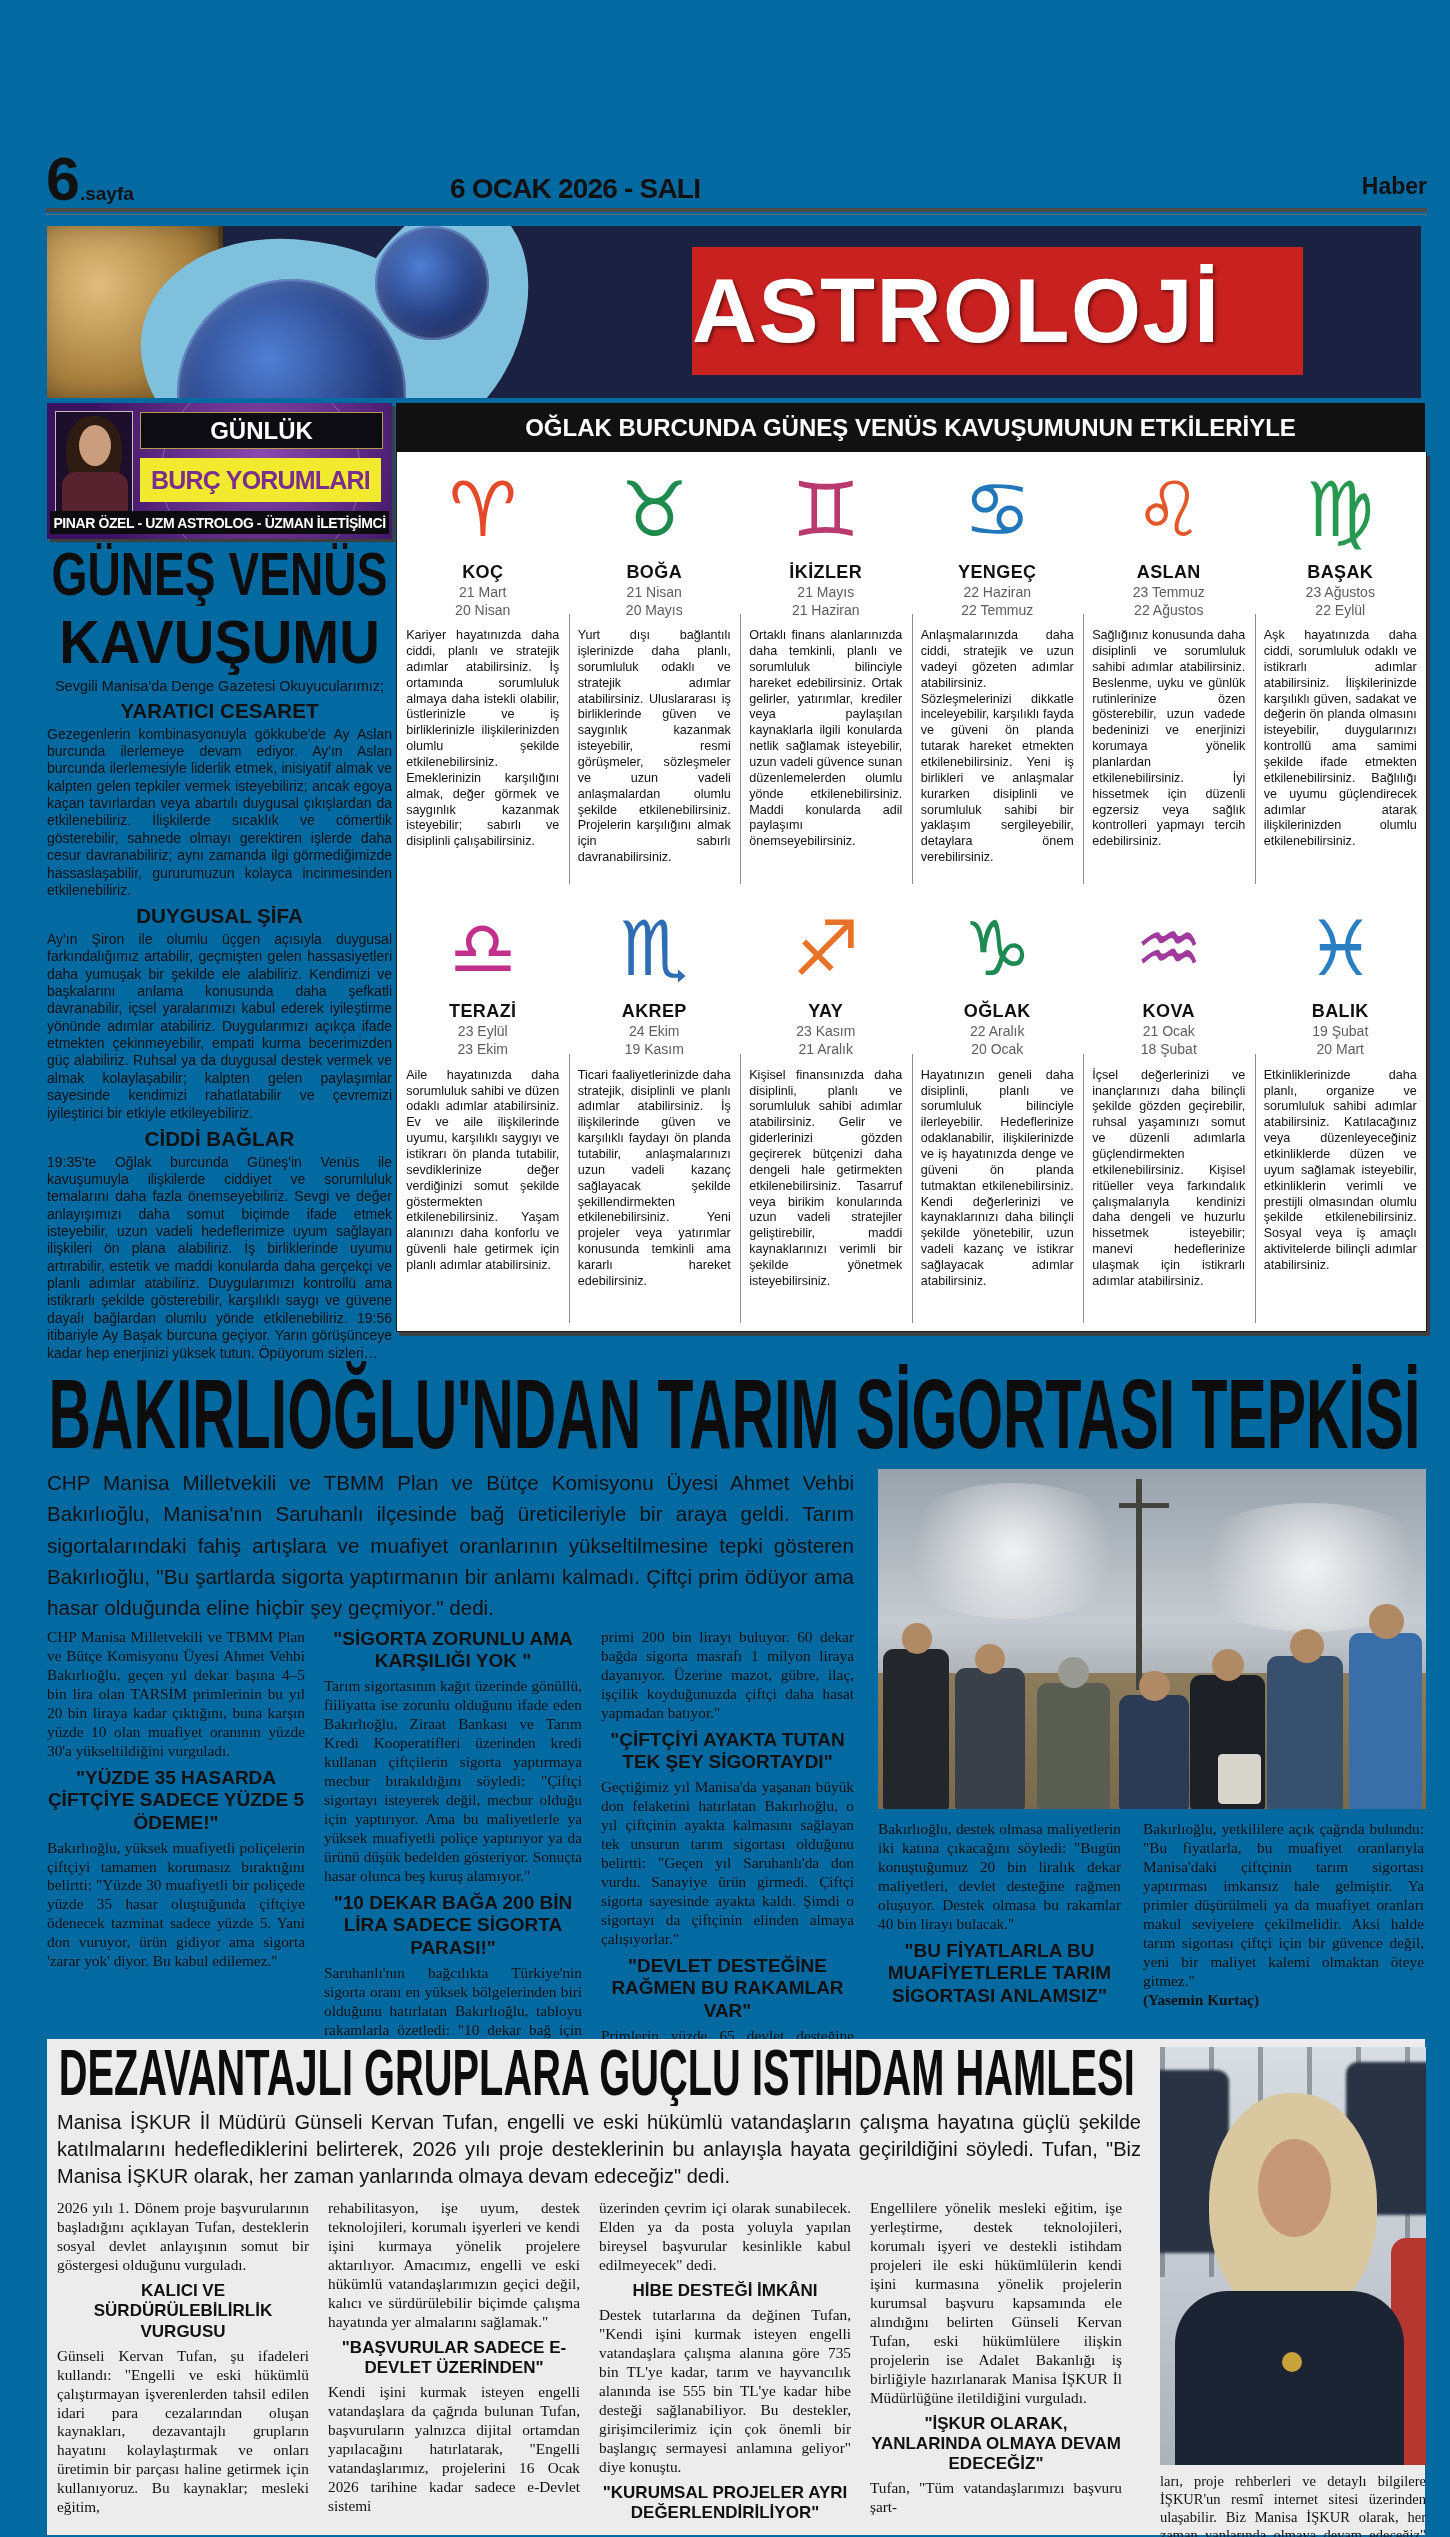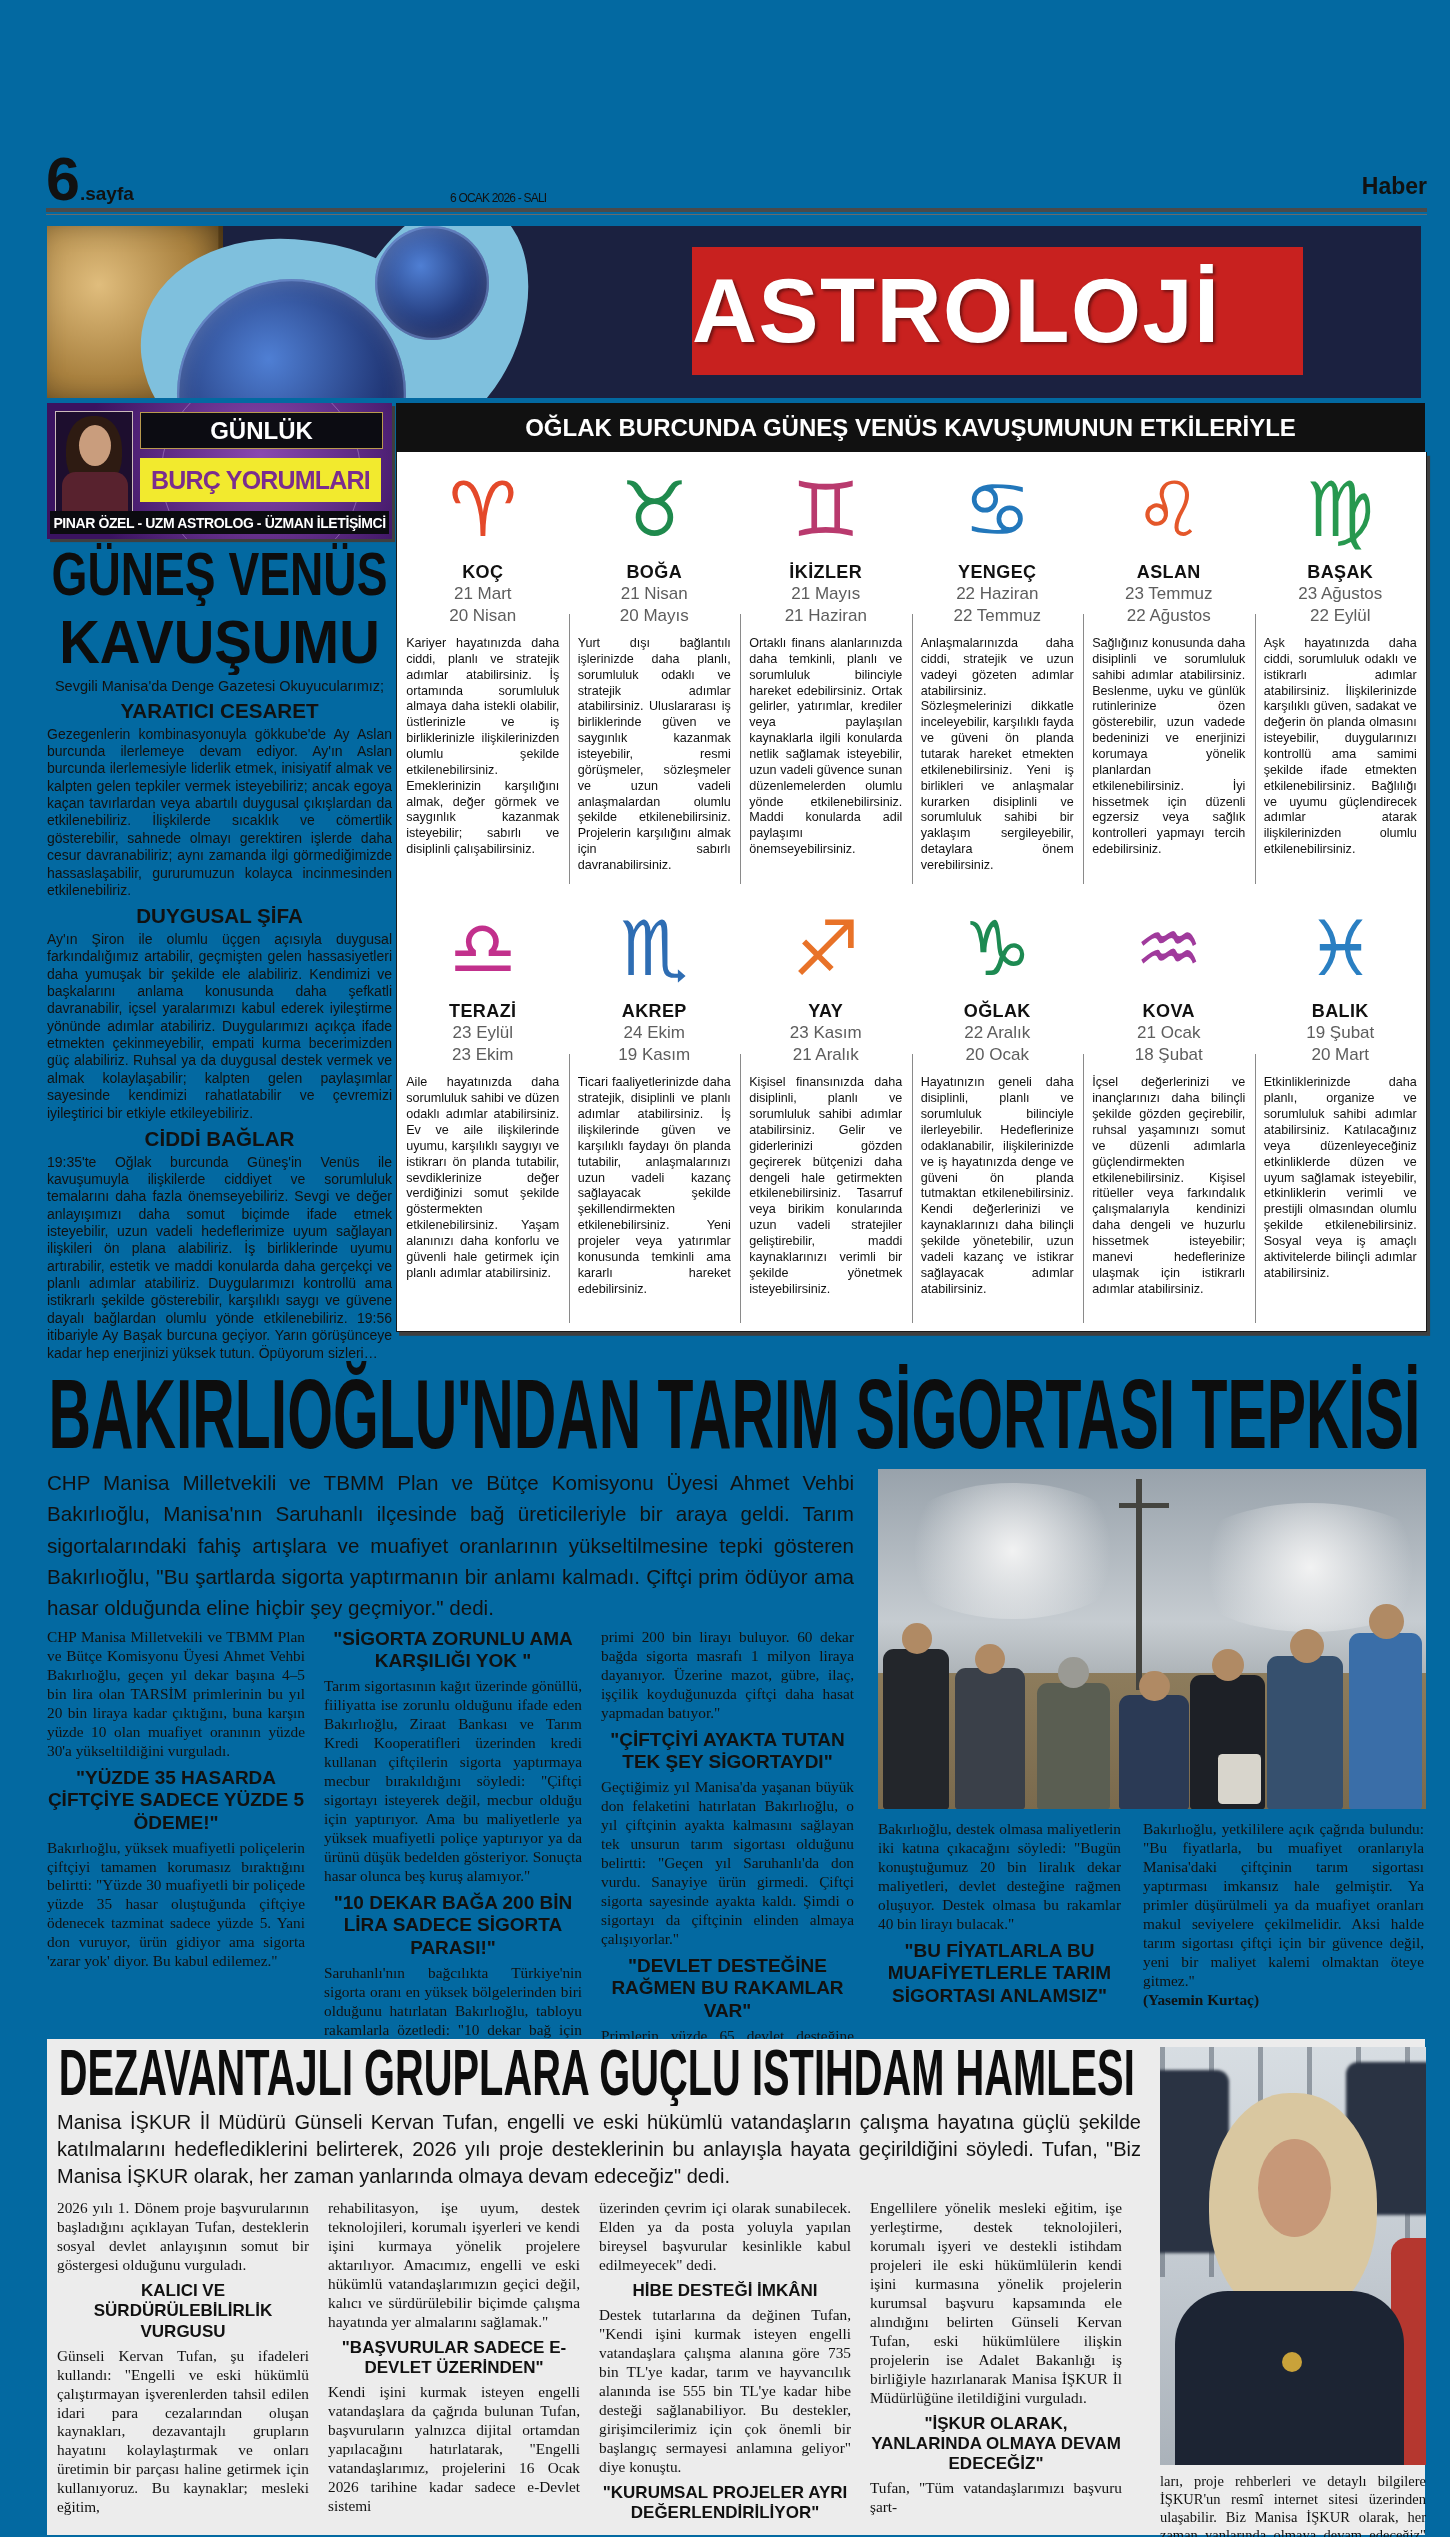--- a/index.html
+++ b/index.html
@@ -5,21 +5,21 @@
   html,body{margin:0;padding:0;background:#ffffff;}
   #page{position:relative;width:1450px;height:2538px;background:#0369a1;overflow:hidden;
         font-family:"Liberation Sans",sans-serif;color:#111;}
   .abs{position:absolute;}
   .just{text-align:justify;}
 
   
   #hdr{left:46px;top:153px;width:1381px;height:53px;}
   #hdr .num{font-size:61px;font-weight:900;line-height:53px;}
   #hdr .suf{font-size:19px;font-weight:700;}
-  #hdr .date{position:absolute;left:404px;bottom:1.5px;font-size:12px;font-weight:400;letter-spacing:-0.8px;}
+  #hdr .date{position:absolute;left:404px;bottom:1.5px;font-size:28px;font-weight:700;letter-spacing:-0.8px;}
   #hdr .sect{position:absolute;right:0;bottom:6.1px;font-size:23px;font-weight:700;}
   #rule1{left:46px;top:208px;width:1381px;height:3.8px;background:#4a4a4a;}
   #rule2{left:46px;top:214px;width:1381px;height:0.8px;background:#6a6a6a;}
 
   
   #banner{left:47px;top:226px;width:1374px;height:172px;background:#1b2140;overflow:hidden;}
   .gold{left:-15.3px;top:-7.6px;width:191px;height:191px;border-radius:6.1px;
         background:radial-gradient(circle at 35% 35%,#e0bd7d,#a8803e 55%,#6b4d20 90%);
         box-shadow:inset 0 0 0 4.6px rgba(60,40,10,.5), inset 0 0 30.5px rgba(0,0,0,.45);}
   .blob{background:#7fc0dd;border-radius:48% 52% 45% 55%;}
@@ -60,21 +60,21 @@
   
   #zbar{left:396px;top:403px;width:1029px;height:49px;background:#111;
         display:flex;align-items:center;justify-content:center;color:#fff;font-weight:800;font-size:24px;}
   #zbox{left:396px;top:452px;width:1029px;height:879px;background:#fff;border:1.5px solid #1a1a1a;border-top:none;
         box-shadow:3.1px 3.8px 0 #3f3f3f;display:flex;flex-direction:column;}
   .zrow{display:flex;flex:1;}
   .zcell{flex:1;position:relative;padding:4.6px 9.2px 6.1px 9.2px;}
   .zcell:not(:first-child)::before{content:"";position:absolute;left:0;top:162px;bottom:7.6px;width:0.8px;background:#8a8a8a;}
   .zsym{display:block;text-align:center;font-family:"DejaVu Sans",sans-serif;font-size:76px;line-height:105px;font-weight:700;}
   .zname{display:block;text-align:center;font-size:18px;font-weight:900;letter-spacing:0.4px;}
-  .zdate{display:block;text-align:center;font-size:17px;color:#5d5d5d;line-height:1.3;}
+  .zdate{display:block;text-align:center;font-size:14px;color:#5d5d5d;line-height:1.3;}
   .ztext{display:block;margin-top:9.2px;font-size:12.6px;line-height:1.26;text-align:justify;}
   .c0{color:#e4492a}.c1{color:#1f8a4d}.c2{color:#b93a6e}.c3{color:#2277bb}.c4{color:#e4572a}.c5{color:#27984f}
   .c6{color:#c2308c}.c7{color:#2e6db3}.c8{color:#e87228}.c9{color:#1d8a52}.c10{color:#a03a9c}.c11{color:#2a7fc2}
 
   
   .bigsvg text{font-family:"Liberation Sans",sans-serif;font-weight:900;fill:#0d0d0d;}
   #t-lead{left:47px;top:1467px;width:807px;font-size:20.6px;line-height:1.52;}
   .tcol{font-family:"Liberation Serif",serif;font-size:15.3px;line-height:1.24;text-align:justify;}
   .tsub{font-family:"Liberation Sans",sans-serif;font-size:19px;font-weight:800;text-align:center;line-height:1.18;margin:6.1px 0 4.6px 0;}
   #tc1{left:47px;top:1628px;width:258px;}

